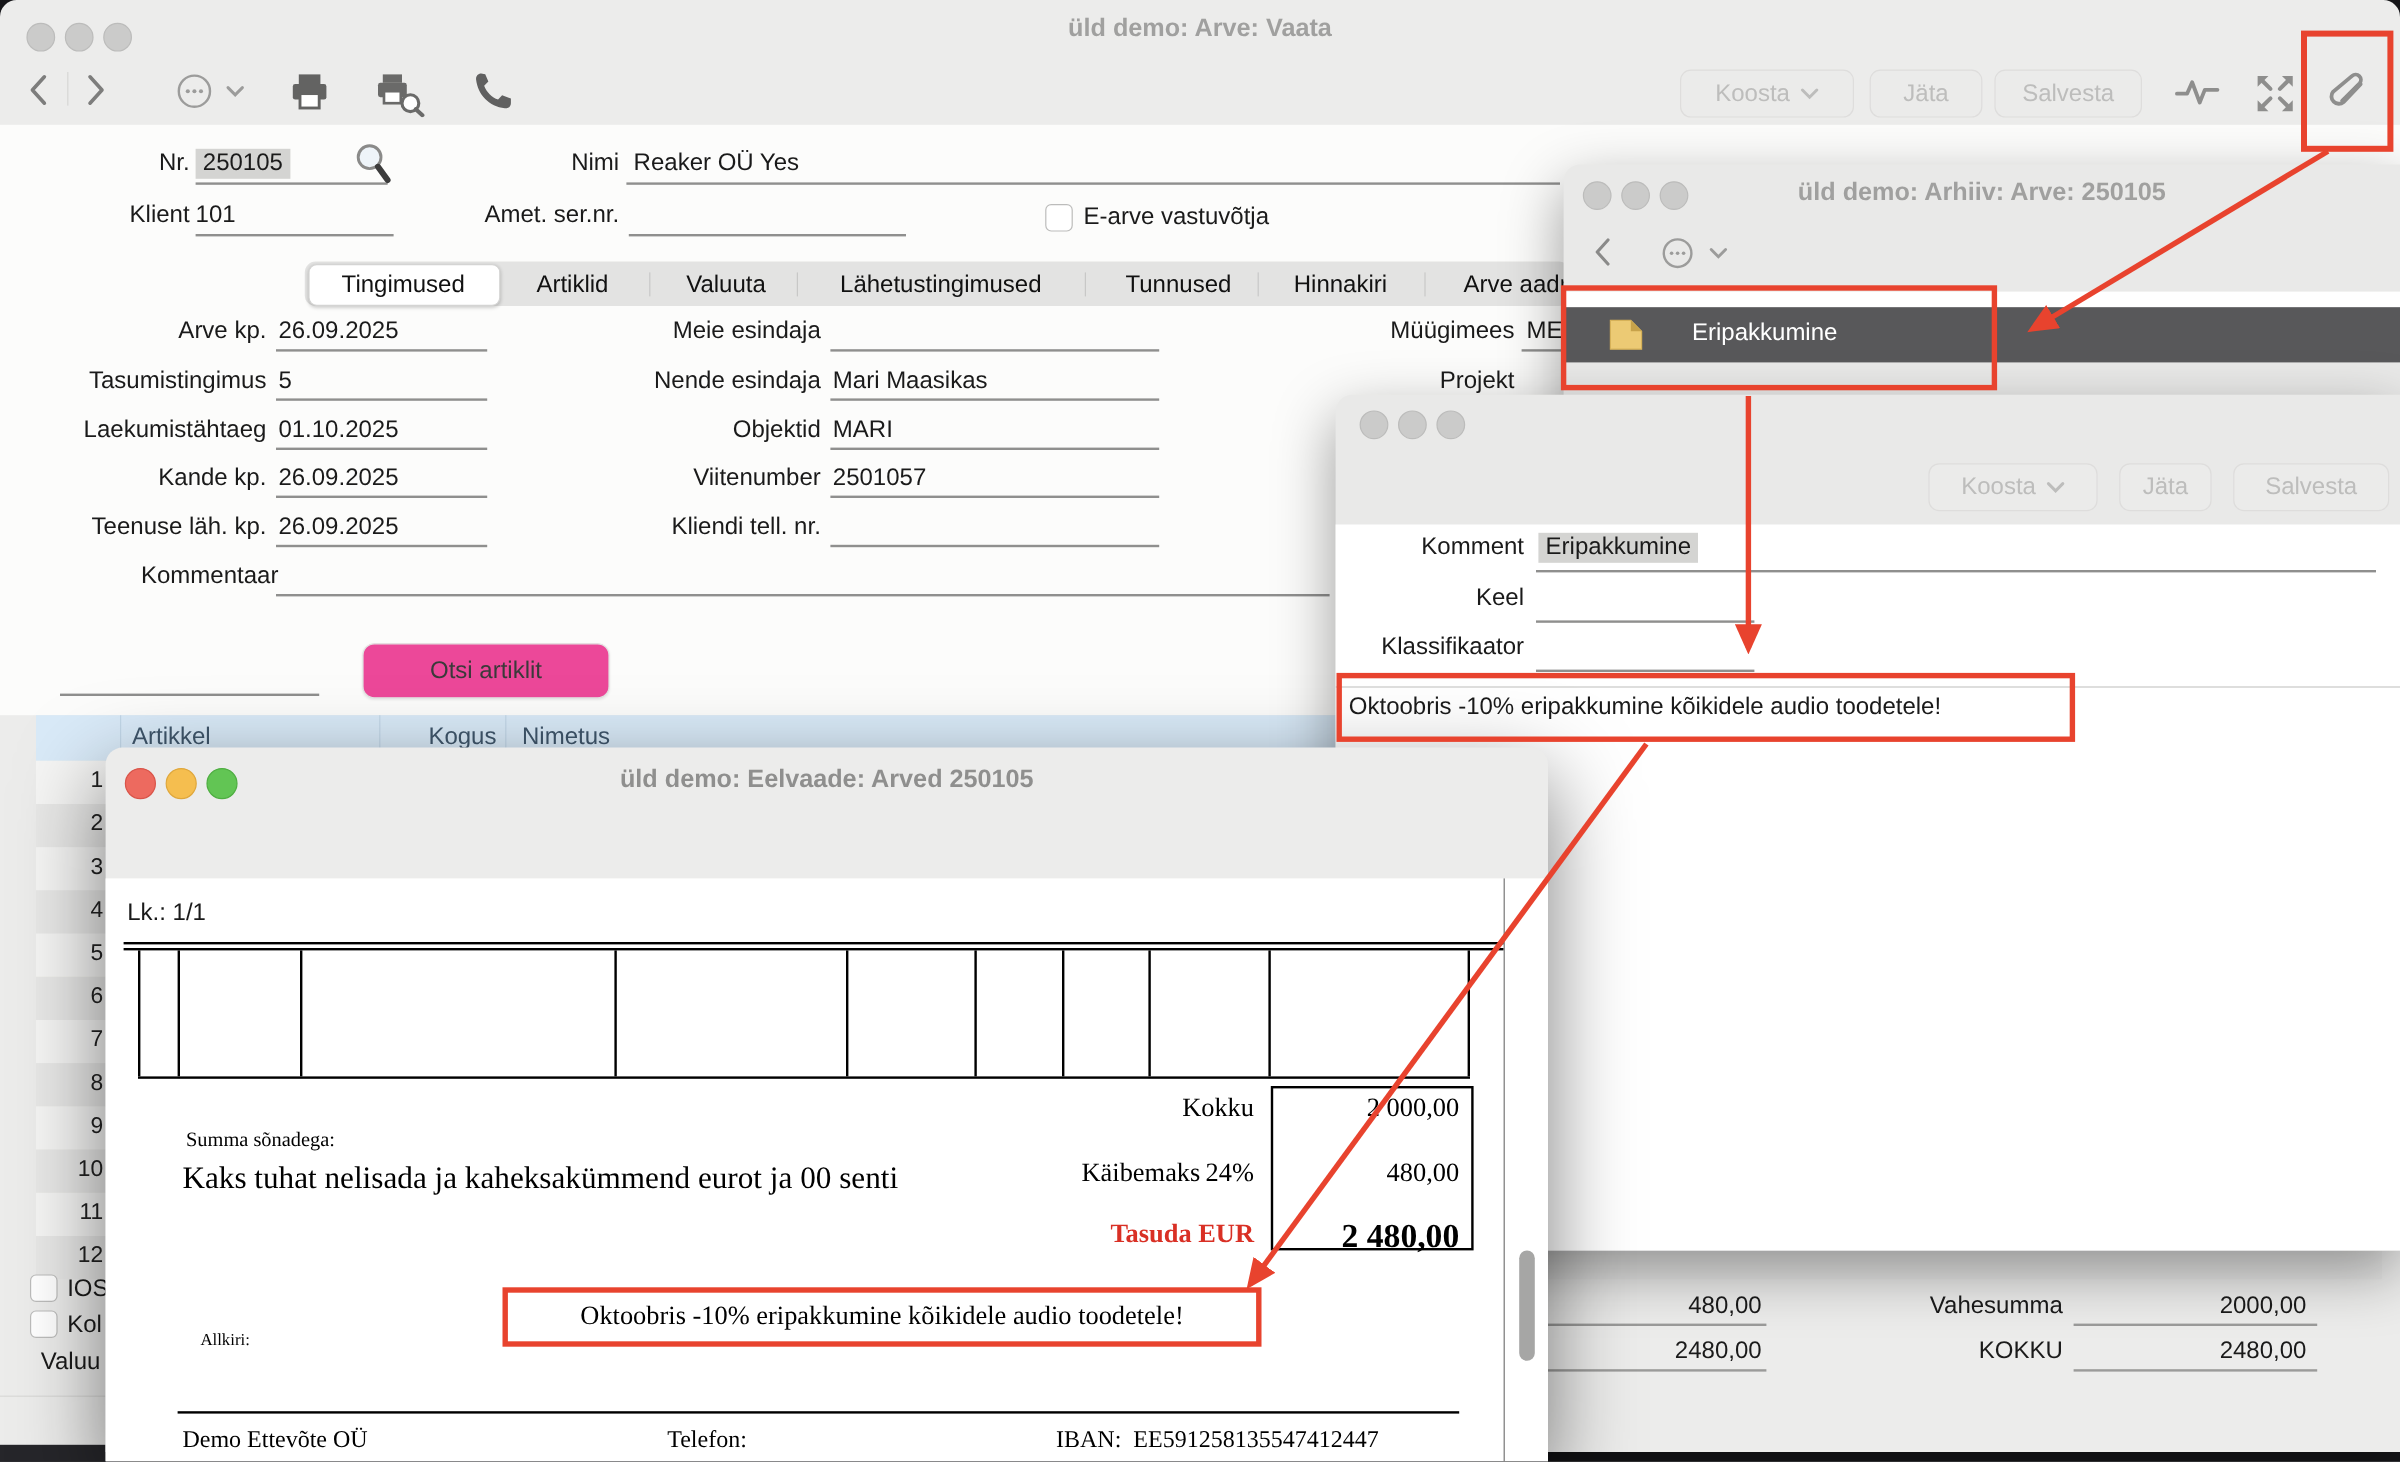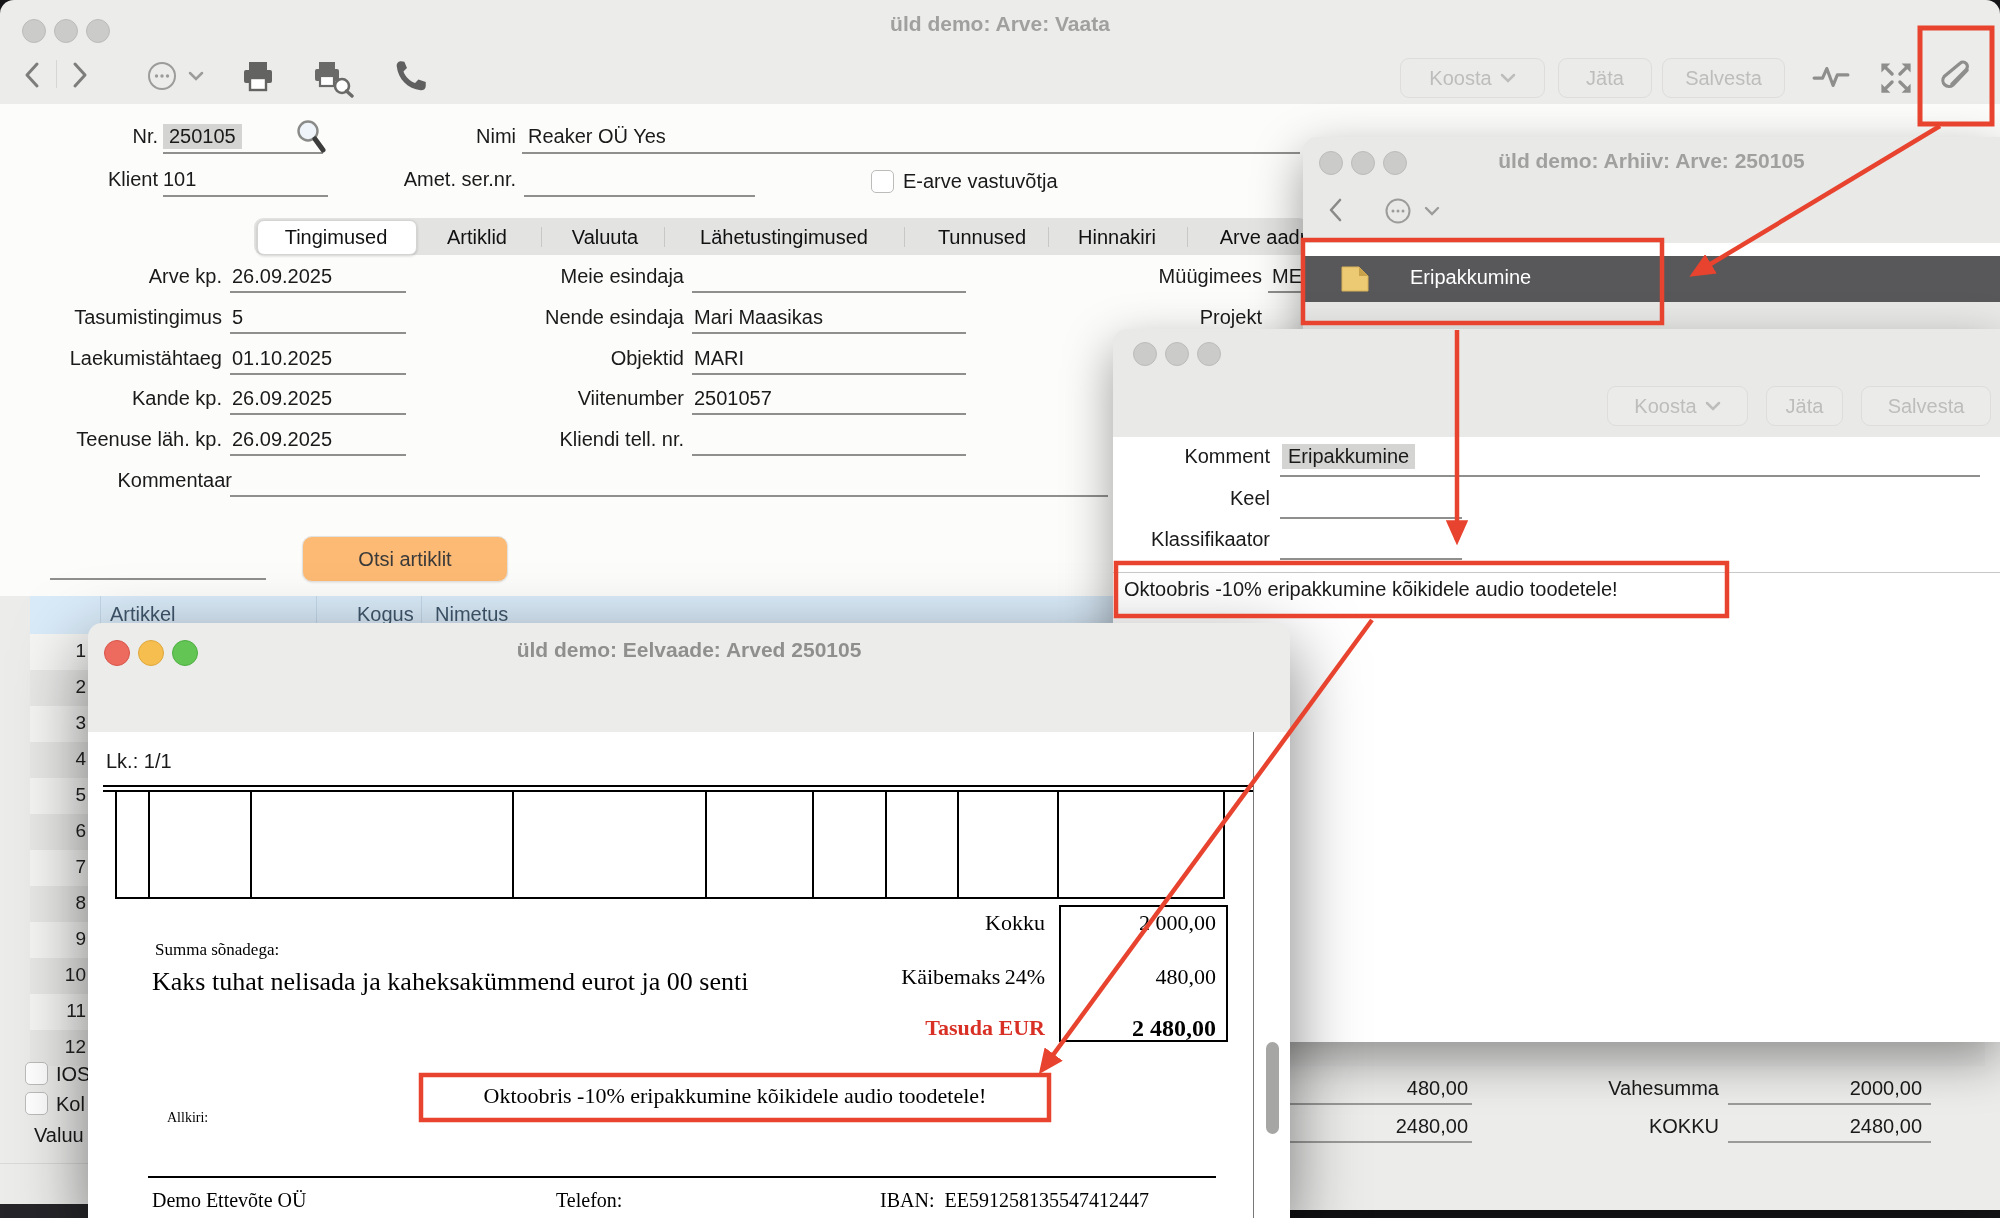--- a/index.html
+++ b/index.html
@@ -170,21 +170,21 @@
     <div class="fline" style="left:692px;width:274px;top:413px;"></div>
     <div class="lbl" style="left:470px;width:214px;top:428px;">Kliendi tell. nr.</div>
     <div class="fline" style="left:692px;width:274px;top:454px;"></div>
 
     <div class="lbl" style="left:1100px;width:162px;top:265px;">Müügimees</div>
     <div class="val" style="left:1272px;top:265px;">ME</div>
     <div class="fline" style="left:1268px;width:45px;top:291px;"></div>
     <div class="lbl" style="left:1100px;width:162px;top:306px;">Projekt</div>
 
     <div class="fline" style="left:50px;width:216px;top:578px;"></div>
-    <div class="btn" style="left:302px;top:536px;width:204px;height:44px;background:#fdba74;border-color:#e2e2e1;color:#3a3a3a;border-radius:10px;box-shadow:0 1px 2px rgba(0,0,0,.08);">
+    <div class="btn" style="left:302px;top:536px;width:204px;height:44px;background:#ec4899;border-color:#e2e2e1;color:#3a3a3a;border-radius:10px;box-shadow:0 1px 2px rgba(0,0,0,.08);">
       <span>Otsi artiklit</span>
     </div>
 
     <div class="abs" style="left:30px;top:596px;width:1955px;height:38px;background:#d9eaf8;">
       <div class="abs" style="left:70px;top:0;width:1px;height:38px;background:#c2d7e8;"></div>
       <div class="abs" style="left:286px;top:0;width:1px;height:38px;background:#c2d7e8;"></div>
       <div class="abs" style="left:391px;top:0;width:1px;height:38px;background:#c2d7e8;"></div>
       <div class="val" style="left:80px;top:7px;color:#3f566b;">Artikkel</div>
       <div class="val" style="left:295px;top:7px;color:#3f566b;margin-left:32px;">Kogus</div>
       <div class="val" style="left:405px;top:7px;color:#3f566b;">Nimetus</div>
@@ -328,21 +328,21 @@
 
     <div class="serif abs" style="left:67px;top:317px;font-size:17px;color:#000;">Summa sõnadega:</div>
     <div class="serif abs" style="left:64px;top:344px;font-size:26px;color:#000;white-space:nowrap;">Kaks tuhat nelisada ja kaheksakümmend  eurot ja 00  senti</div>
 
     <div class="abs" style="left:971px;top:282px;width:165px;height:133px;border:2px solid #000;"></div>
     <div class="serif abs" style="left:757px;width:200px;top:287px;font-size:22px;text-align:right;color:#000;">Kokku</div>
     <div class="serif abs" style="left:707px;width:250px;top:341px;font-size:22px;text-align:right;color:#000;"><span>Käibemaks</span> <span>24%</span></div>
     <div class="serif abs" style="left:757px;width:200px;top:392px;font-size:22px;font-weight:bold;text-align:right;color:#d93025;">Tasuda EUR</div>
     <div class="serif abs" style="left:978px;width:150px;top:287px;font-size:22px;text-align:right;color:#000;">2 000,00</div>
     <div class="serif abs" style="left:978px;width:150px;top:341px;font-size:22px;text-align:right;color:#000;">480,00</div>
-    <div class="serif abs" style="left:978px;width:150px;top:392px;font-size:24px;font-weight:bold;text-align:right;color:#000;">2 480,00</div>
+    <div class="serif abs" style="left:978px;width:150px;top:392px;font-size:28px;font-weight:bold;text-align:right;color:#000;">2 480,00</div>
 
     <div class="serif abs" style="left:333px;width:628px;top:460px;font-size:22px;text-align:center;color:#000;">Oktoobris -10% eripakkumine kõikidele audio toodetele!</div>
     <div class="serif abs" style="left:79px;top:487px;font-size:14px;color:#000;">Allkiri:</div>
 
     <div class="abs" style="left:60px;top:553px;width:1068px;height:2px;background:#000;"></div>
     <div class="serif abs" style="left:64px;top:566px;font-size:20px;color:#000;">Demo Ettevõte OÜ</div>
     <div class="serif abs" style="left:468px;top:566px;font-size:20px;color:#000;">Telefon:</div>
     <div class="serif abs" style="left:792px;top:566px;font-size:20px;color:#000;"><span>IBAN:</span>&nbsp;&nbsp;<span>EE591258135547412447</span></div>
 
     <div class="abs" style="left:1165px;top:109px;width:1px;height:486px;background:#777;"></div>

